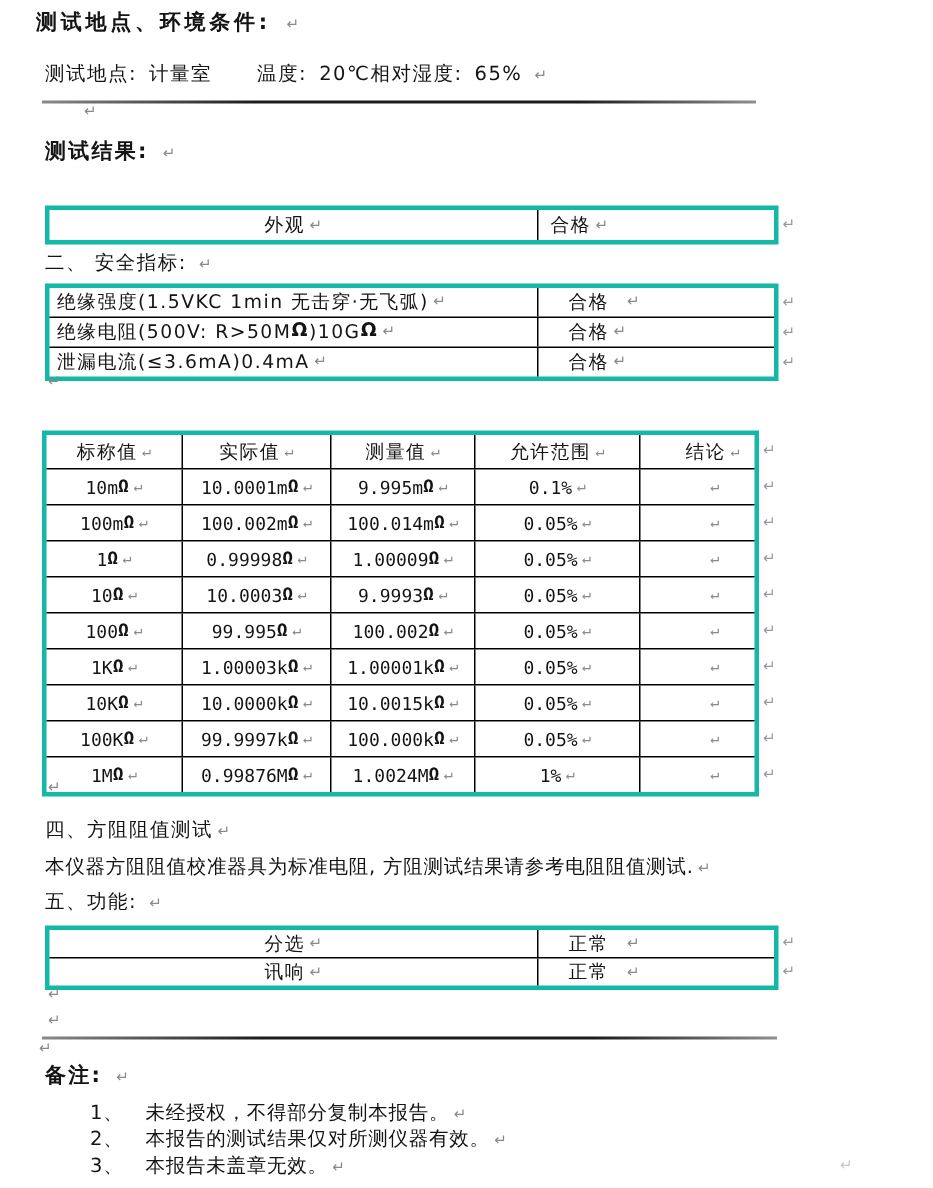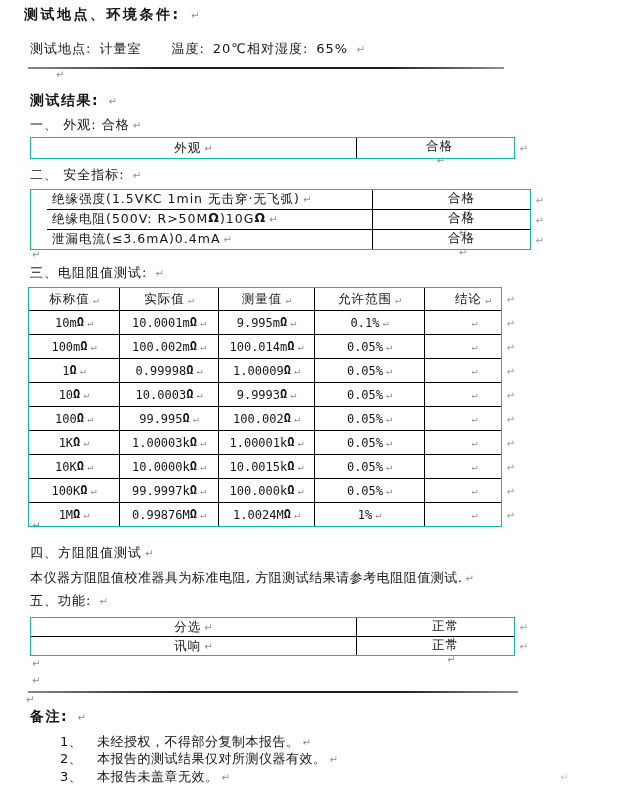--- a/index.html
+++ b/index.html
@@ -13,31 +13,31 @@
   .bodytxt{font-size:13px;letter-spacing:0.5px;}
   .g30{margin-left:30px;}
   .g22{}
   .gap1{margin-left:8px;}
   .hline{position:absolute;height:2px;background:linear-gradient(90deg,#8a8a8a,#1c1c1c 30%,#1c1c1c 75%,#8f8f8f);}
   .pil{color:#8a8a8a;font-size:10px;margin-left:3px;letter-spacing:0;font-weight:normal;}
   .lonepil{color:#8a8a8a;font-size:10px;}
   .faint{color:#c7c7c7;}
   .rowend{position:absolute;right:-14px;top:50%;transform:translateY(-50%);color:#999;font-size:10px;}
   
-  .tbl{position:absolute;border:1px solid #14b8a6;box-sizing:content-box;}
+  .tbl{position:absolute;border:3px solid #14b8a6;box-sizing:content-box;}
   .trow{display:flex;position:relative;}
   .trow + .trow{border-top:1px solid #000;}
   .cell{box-sizing:border-box;display:flex;align-items:center;font-size:12.5px;}
   .cell + .cell{border-left:1px solid #000;}
   .cjk{letter-spacing:1px;}
   
   .t2col .ca{width:325px;}
-  .t2col .cb{width:158px;flex-direction:column;}
+  .t2col .cb{width:158px;}
   .t1row{height:20px;}
-  .safrow{height:19px;margin-left:16px;}
+  .safrow{height:19px;}
   .funrow{height:18px;}
   .ccenter{justify-content:center;}
   .cleft8{padding-left:8px;}
   .cleft5{padding-left:5px;}
   .cleft20{padding-left:20px;}
   .gapwide .pil{margin-left:12px;}
   
   .rc0{width:90px;}
   .rc1{width:99px;}
   .rc2{width:96px;}
@@ -60,21 +60,20 @@
 
   <div class="abs envline" style="left:30px;top:40px">
     <span>测试地点:</span><span class="gap1">计量室</span><span class="g30">温度:</span><span class="gap1">20℃</span><span class="g22">相对湿度:</span><span class="gap1">65%</span>
   <span class="pil">↵</span></div>
 
   <div class="hline" style="left:28px;top:67px;width:476px;"></div>
   <span class="abs lonepil" style="left:56px;top:69px">↵</span>
 
   <div class="abs h2" style="left:30px;top:92px">测试结果: <span class="pil">↵</span></div>
 
-  <div class="abs sec" style="left:30px;top:116px">一、 外观: 合格<span class="pil">↵</span></div>
 
   <div class="tbl t2col" style="left:30px;top:137px">
     <div class="trow t1row">
       <div class="cell ca cjk ccenter">
           <span class="ctx">外观</span>
           <span class="pil">↵</span>
         </div>
       <div class="cell cb cjk cleft8">
           <span class="ctx">合格</span>
           <span class="pil">↵</span>
@@ -116,21 +115,20 @@
       <div class="cell cb cjk cleft20">
           <span class="ctx">合格</span>
           <span class="pil">↵</span>
         </div>
       <span class="rowend">↵</span>
     </div>
   </div>
 
   <span class="abs lonepil" style="left:32px;top:249px">↵</span>
 
-  <div class="abs sec" style="left:30px;top:264px">三、电阻阻值测试: <span class="pil">↵</span></div>
 
   <div class="tbl t3" style="left:28px;top:287px">
     <div class="trow hrow">
       <div class="cell rc0">
           <span class="ctx">标称值</span>
           <span class="pil">↵</span>
         </div>
       <div class="cell rc1">
           <span class="ctx">实际值</span>
           <span class="pil">↵</span>

